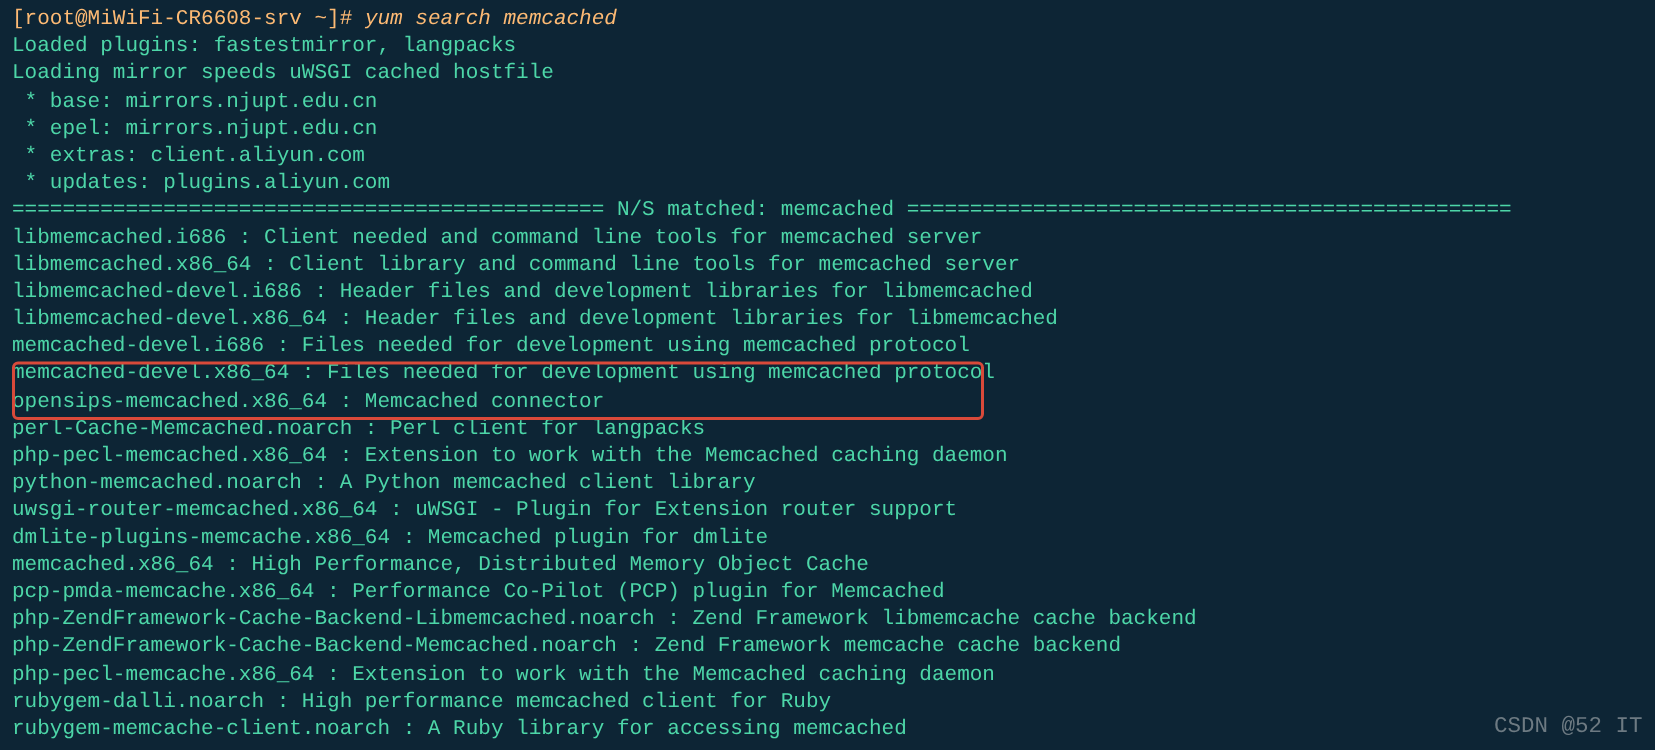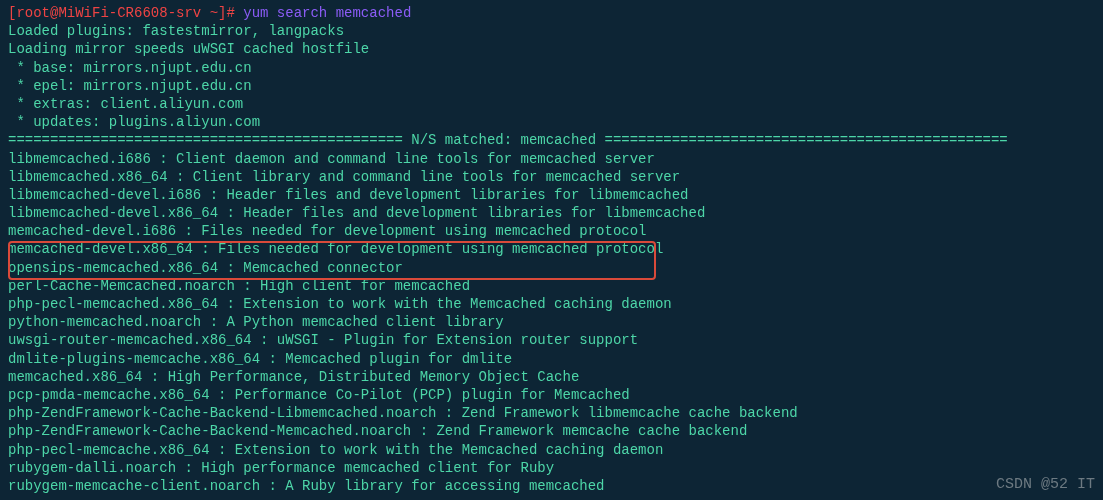--- a/index.html
+++ b/index.html
@@ -9,22 +9,22 @@
     font-family: 'Menlo', 'Consolas', 'Courier New', monospace;
     font-size: 14px;
     line-height: 1.3;
     width: 1103px;
     height: 500px;
     padding: 4px 8px;
     overflow: hidden;
     position: relative;
   }
   .line { white-space: pre; }
-  .prompt-user { color: #ef4444; }
-  .command { color: #8b5cf6; }
+  .prompt-user { color: #fdba74; }
+  .command { color: #fdba74; font-style: italic; }
   .highlight-box {
     position: absolute;
     border: 2px solid #d94a3a;
     border-radius: 4px;
     pointer-events: none;
   }
   .box1 { left: 8px; top: 241px; width: 648px; height: 39px; }
   .watermark {
     position: absolute;
     right: 8px;
@@ -37,28 +37,28 @@
 <body>
 
 <div class="line"><span class="prompt-user">[root@MiWiFi-CR6608-srv ~]#</span><span class="command"> </span><span class="command">yum search memcached</span></div>
 <div class="line">Loaded plugins: fastestmirror, langpacks</div>
 <div class="line">Loading mirror speeds uWSGI cached hostfile</div>
 <div class="line"> * base: mirrors.njupt.edu.cn</div>
 <div class="line"> * epel: mirrors.njupt.edu.cn</div>
 <div class="line"> * extras: client.aliyun.com</div>
 <div class="line"> * updates: plugins.aliyun.com</div>
 <div class="line"><span>=============================================== N/S matched: memcached </span><span>================================================</span></div>
-<div class="line">libmemcached.i686 : Client daemon and command line tools for memcached server</div>
+<div class="line">libmemcached.i686 : Client needed and command line tools for memcached server</div>
 <div class="line">libmemcached.x86_64 : Client library and command line tools for memcached server</div>
 <div class="line">libmemcached-devel.i686 : Header files and development libraries for libmemcached</div>
 <div class="line">libmemcached-devel.x86_64 : Header files and development libraries for libmemcached</div>
 <div class="line">memcached-devel.i686 : Files needed for development using memcached protocol</div>
 <div class="line">memcached-devel.x86_64 : Files needed for development using memcached protocol</div>
 <div class="line">opensips-memcached.x86_64 : Memcached connector</div>
-<div class="line">perl-Cache-Memcached.noarch : High client for memcached</div>
+<div class="line">perl-Cache-Memcached.noarch : Perl client for langpacks</div>
 <div class="line">php-pecl-memcached.x86_64 : Extension to work with the Memcached caching daemon</div>
 <div class="line">python-memcached.noarch : A Python memcached client library</div>
 <div class="line">uwsgi-router-memcached.x86_64 : uWSGI - Plugin for Extension router support</div>
 <div class="line">dmlite-plugins-memcache.x86_64 : Memcached plugin for dmlite</div>
 <div class="line">memcached.x86_64 : High Performance, Distributed Memory Object Cache</div>
 <div class="line">pcp-pmda-memcache.x86_64 : Performance Co-Pilot (PCP) plugin for Memcached</div>
 <div class="line">php-ZendFramework-Cache-Backend-Libmemcached.noarch : Zend Framework libmemcache cache backend</div>
 <div class="line">php-ZendFramework-Cache-Backend-Memcached.noarch : Zend Framework memcache cache backend</div>
 <div class="line">php-pecl-memcache.x86_64 : Extension to work with the Memcached caching daemon</div>
 <div class="line">rubygem-dalli.noarch : High performance memcached client for Ruby</div>

